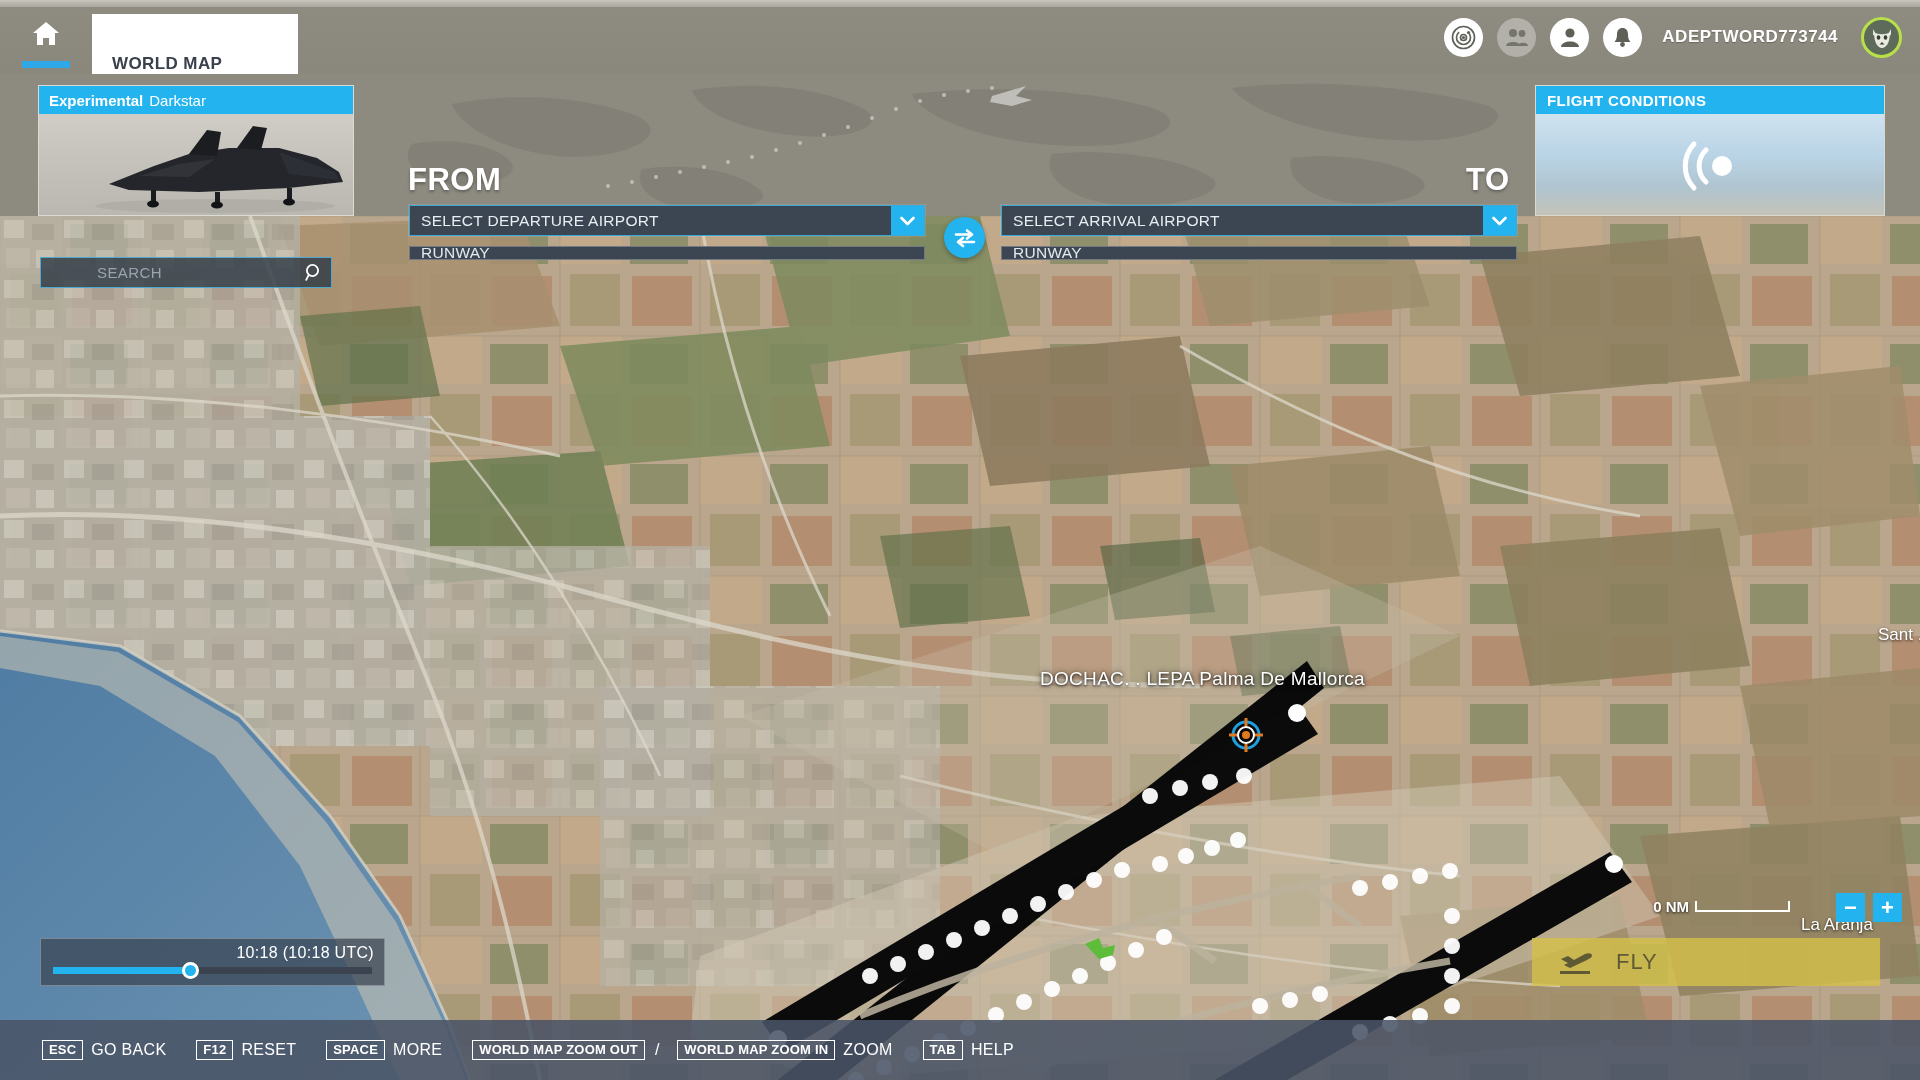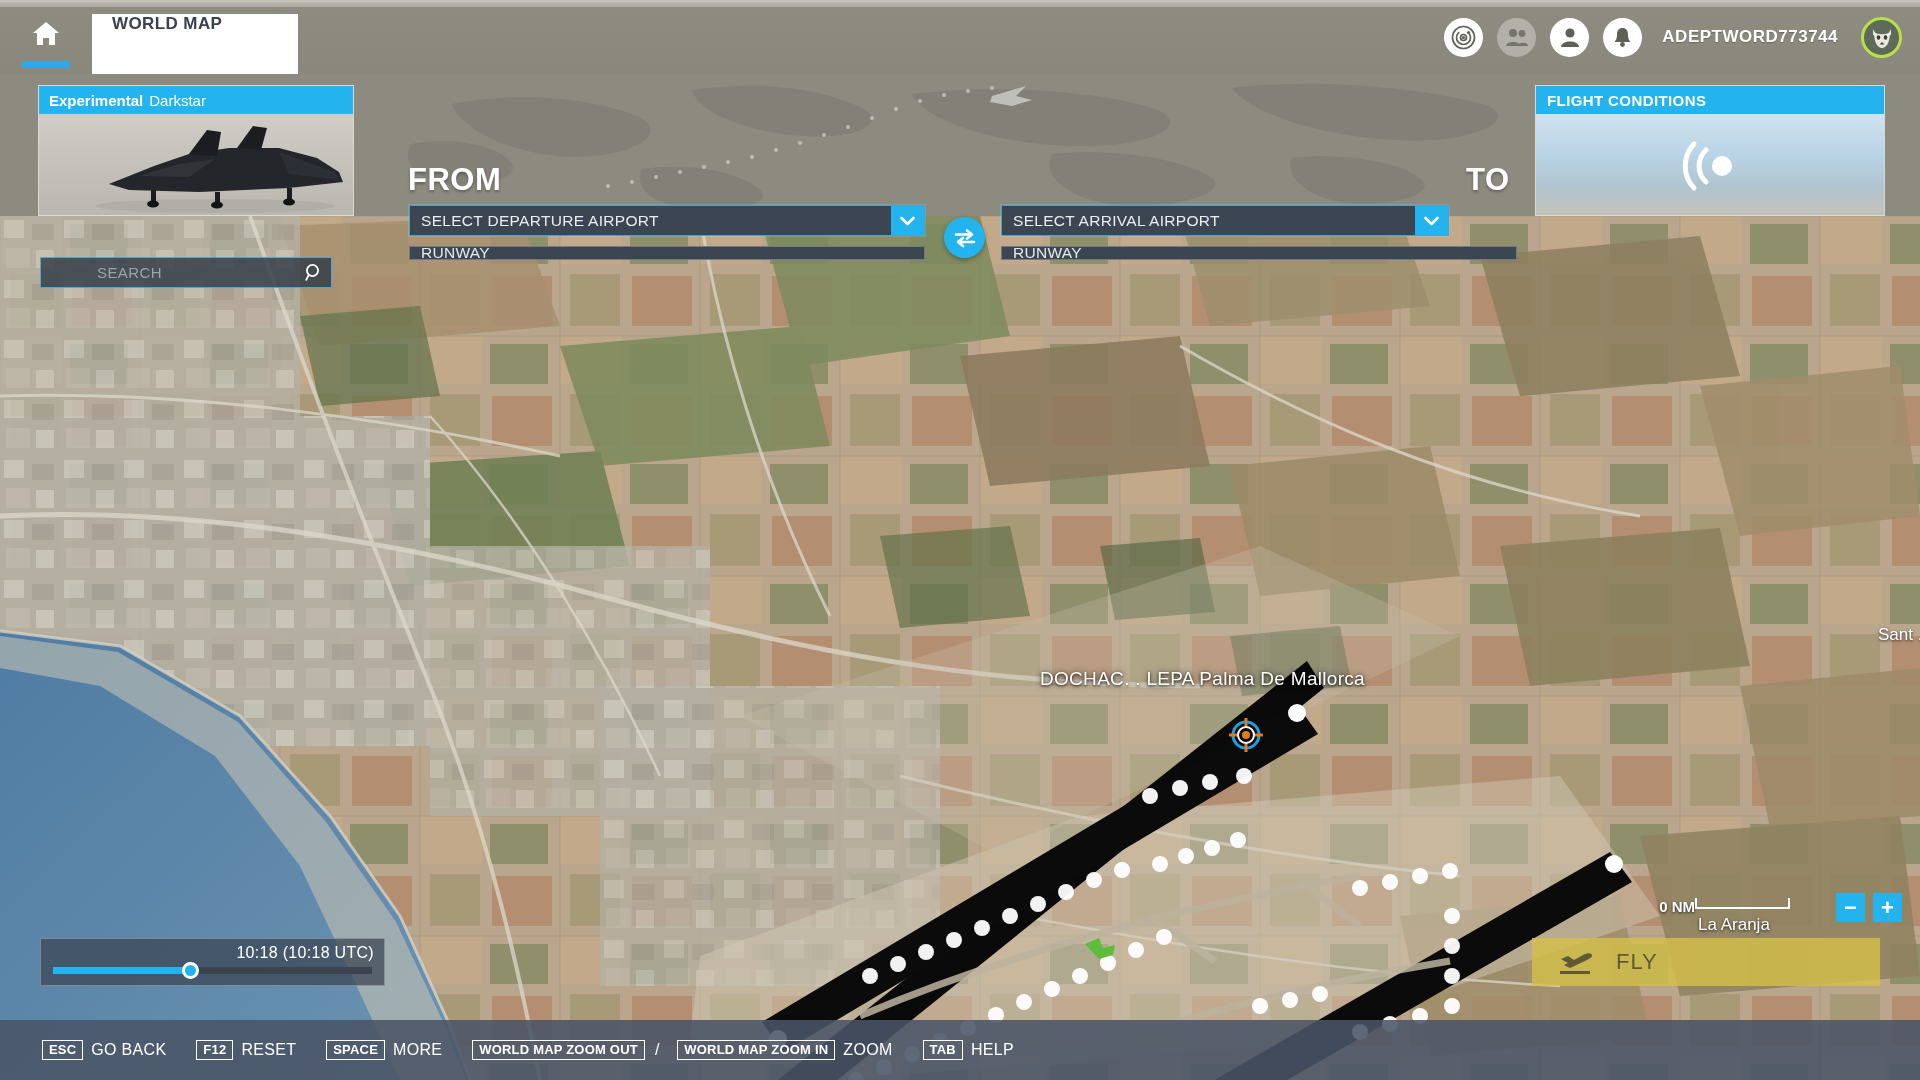--- a/index.html
+++ b/index.html
@@ -26,21 +26,21 @@
     width: 92px; height: 74px; position: relative;
     display:flex; align-items:center; justify-content:center;
     background: transparent;
   }
   .home-ico { width: 30px; height: 27px; position: relative; top:-4px; }
   .tab-home .underline {
     position:absolute; left:22px; bottom:6px; width:48px; height:7px; background:#2fa8e8;
   }
   .tab-world {
     width: 206px; height: 60px; margin-left: 0; background:#ffffff;
-    display:flex; align-items:flex-start; padding-left: 20px; margin-top: 36px;
+    display:flex; align-items:flex-end; padding-left: 20px; margin-top: 36px;
   }
   .tab-world span {
     font-size: 17px; font-weight: bold; color: #3a414c; letter-spacing: .4px;
   }
 
   .topbar-right {
     position:absolute; right: 18px; top: 0; height: 74px;
     display:flex; align-items:center; gap: 14px;
   }
   .circ-btn {
@@ -105,21 +105,21 @@
     align-items:center; justify-content:center;
   }
   .runway {
     position:absolute; height:14px; display:flex; align-items:center;
     background:#3c4653; border:1px solid rgba(255,255,255,.28);
   }
   .runway .txt { color:#e4e9ee; font-size:15.5px; padding-left:11px; letter-spacing:.3px; }
 
   #dep-select { left:409px; top:131px; width:516px; }
   #dep-runway { left:409px; top:172px; width:516px; }
-  #arr-select { left:1001px; top:131px; width:448px; }
+  #arr-select { left:1001px; top:131px; width:516px; }
   #arr-runway { left:1001px; top:172px; width:516px; }
 
   .swap-btn {
     position:absolute; left:944px; top:143px; width:41px; height:41px;
     border-radius:50%; background:#23b4ef; display:flex;
     align-items:center; justify-content:center;
     box-shadow: 0 2px 5px rgba(0,0,0,.3);
   }
 
   .conditions {
@@ -156,21 +156,21 @@
     color:#ffffff; font-size:19px; letter-spacing:.3px;
     text-shadow: 0 1px 3px rgba(0,0,0,.85), 0 0 6px rgba(0,0,0,.6);
     white-space:nowrap;
   }
   .place-label {
     position:absolute; z-index:24; color:#ffffff; font-size:17px;
     text-shadow: 0 1px 3px rgba(0,0,0,.8);
     white-space:nowrap;
   }
   #lbl-sant { left:1878px; top:625px; }
-  #lbl-arenal { left:1662px; top:915px;padding-left:36px; }
+  #lbl-arenal { left:1765px; top:915px;padding-left:36px; }
 
   .time-slider {
     position:absolute; left:40px; top:938px; width:345px; height:48px; z-index:30;
     background: rgba(58,68,82,.72); border:1px solid rgba(255,255,255,.3);
     padding: 5px 10px 0 10px;
   }
   .time-val {
     text-align:right; color:#ffffff; font-size:16px; font-weight:normal;
     letter-spacing:.3px; margin-bottom: 5px;
   }
@@ -185,21 +185,21 @@
 
   .fly-btn {
     position:absolute; left:1532px; top:938px; width:348px; height:48px; z-index:30;
     background: rgba(212,193,72,.80);
     display:flex; align-items:center; padding-left: 26px; gap: 18px;
   }
   .fly-btn .label { font-size:22px; color:#5f5a34; letter-spacing:1px; }
 
   .scale-wrap {
     position:absolute; right:130px; top:898px; z-index:30;
-    display:flex; gap:0;
+    display:flex; align-items:center; gap:6px;
   }
   .scale-txt {
     color:#ffffff; font-size:15px; font-weight:bold;
     text-shadow:0 1px 3px rgba(0,0,0,.8);
   }
   .scale-bar {
     width:95px; height:11px; border-left:2px solid #fff;
     border-right:2px solid #fff; border-bottom:2px solid #fff;
   }
   .zoom-btns { position:absolute; right:18px; top:893px; z-index:30; display:flex; gap:8px; }

